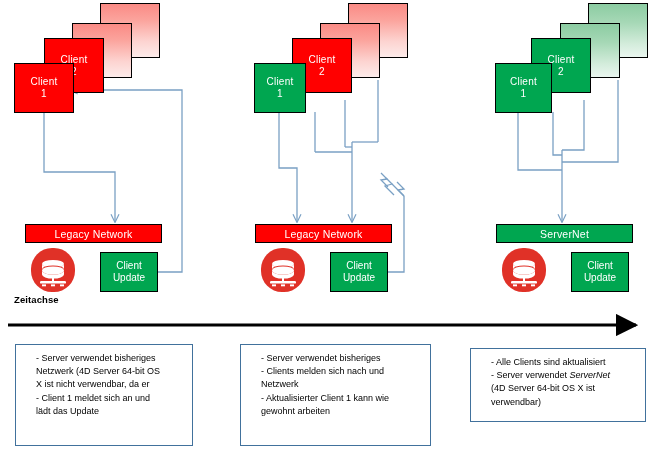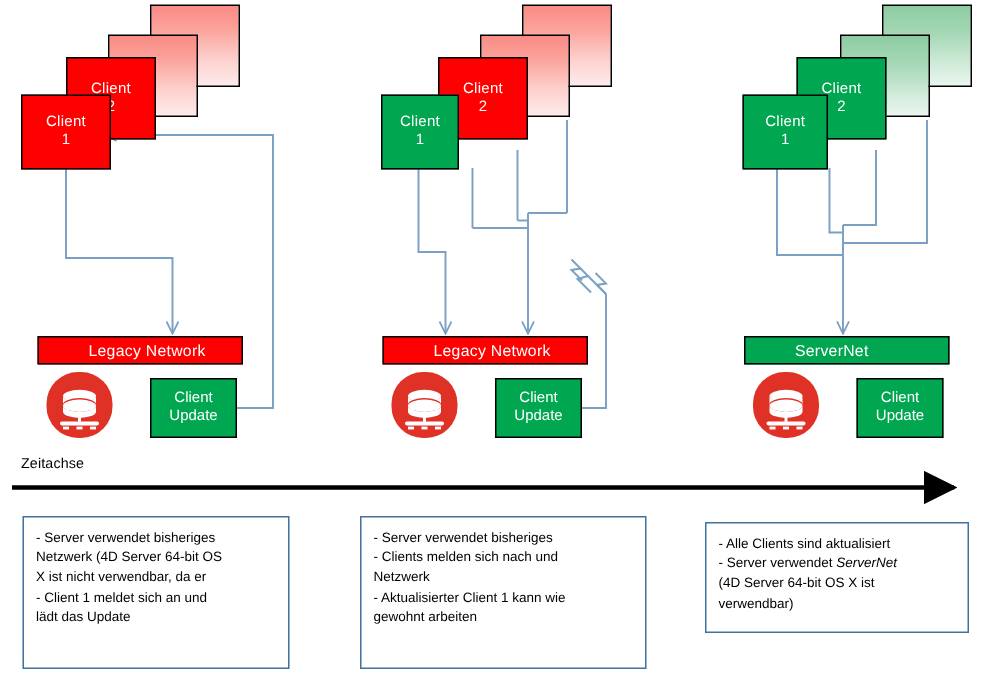--- a/index.html
+++ b/index.html
@@ -41,23 +41,22 @@
   }
   .client span{display:block;}
 
   
   .netbar{
     position:absolute;
     border:1.4px solid #000;
     box-sizing:border-box;
     color:#fff;
     font-size:10.5px;
-    display:flex;align-items:center;justify-content:flex-start;
+    display:flex;align-items:center;justify-content:center;
     letter-spacing:.2px;
-    padding-left:33px;
   }
   .netbar.legacy{background:#FF0000;}
   .netbar.servernet{background:#00A650;}
 
   
   .updbox{
     position:absolute;
     background:#00A650;
     border:1.6px solid #000;
     box-sizing:border-box;
@@ -82,21 +81,21 @@
 
   
   .caption{
     position:absolute;
     border:1px solid #41719C;
     box-sizing:border-box;
     background:#ffffff;
     font-size:9px;
     line-height:13.2px;
     color:#000;
-    padding:7px 8px 6px 8px;
+    padding:7px 8px 6px 20px;
   }
   .caption .ln{display:block;white-space:nowrap;}
   .caption i{font-style:italic;}
 </style>
 </head>
 <body>
 
 <div id="stage">
 
   <svg class="conn" viewBox="0 0 659 460">
@@ -275,21 +274,21 @@
       <rect x="21" y="37.4" width="4" height="1.9" fill="#ffffff"></rect>
       <rect x="30" y="37.4" width="4" height="1.9" fill="#ffffff"></rect>
     </svg>
   </div>
 
   <div class="updbox" style="left:571px;top:252px;width:58px;height:40px;">
     <span>Client</span>
     <span>Update</span>
   </div>
 
-  <div class="tl-label" style="left:14px;top:304px;">Zeitachse</div>
+  <div class="tl-label" style="left:14px;top:294px;font-weight:bold;">Zeitachse</div>
 
   <div class="caption" style="left:15px;top:344px;width:178px;height:102px;">
     <span class="ln">- Server verwendet bisheriges</span>
     <span class="ln">Netzwerk (4D Server 64-bit OS</span>
     <span class="ln">X ist nicht verwendbar, da er</span>
     <span class="ln">- Client 1 meldet sich an und</span>
     <span class="ln">lädt das Update</span>
   </div>
 
   <div class="caption" style="left:240px;top:344px;width:191px;height:102px;">

